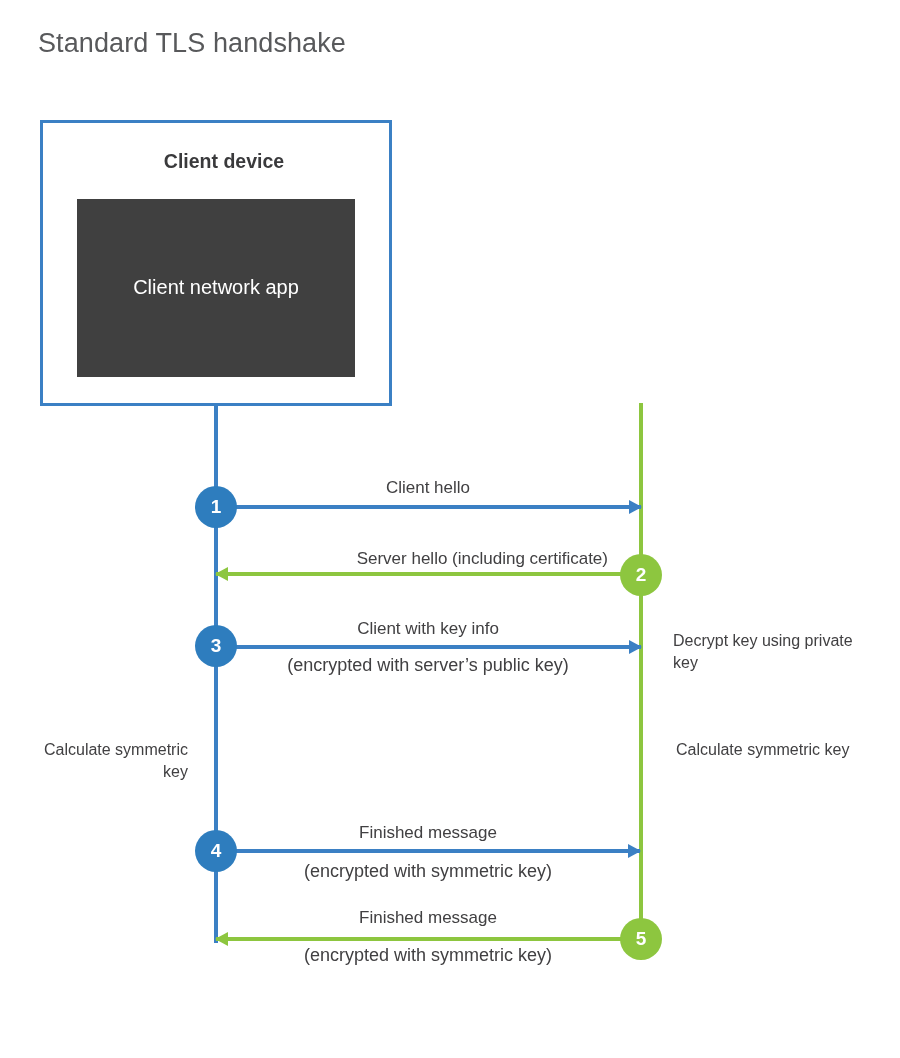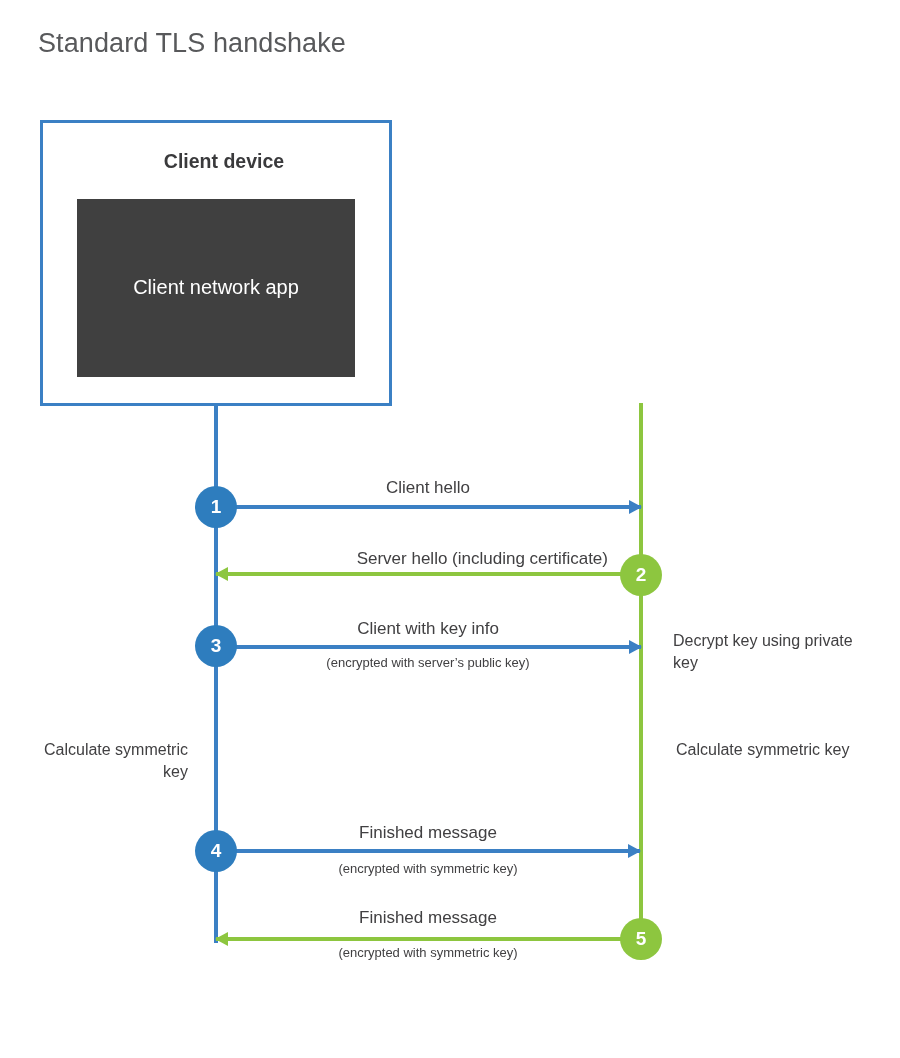--- a/index.html
+++ b/index.html
@@ -174,21 +174,21 @@
     position: absolute;
     text-align: center;
     color: #414042;
     white-space: nowrap;
   }
   .msg-primary {
     font-size: 17px;
     font-weight: 400;
   }
   .msg-secondary {
-    font-size: 13px;
+    font-size: 18px;
     font-weight: 400;
   }
   #label-1 { left: 248px; top: 478px; width: 360px; }
   #label-2 { left: 248px; top: 549px; width: 360px; text-align: right; }
   #label-3 { left: 248px; top: 619px; width: 360px; }
   #label-3b { left: 248px; top: 655px; width: 360px; }
   #label-4 { left: 248px; top: 823px; width: 360px; }
   #label-4b { left: 248px; top: 861px; width: 360px; }
   #label-5 { left: 248px; top: 908px; width: 360px; }
   #label-5b { left: 248px; top: 945px; width: 360px; }

